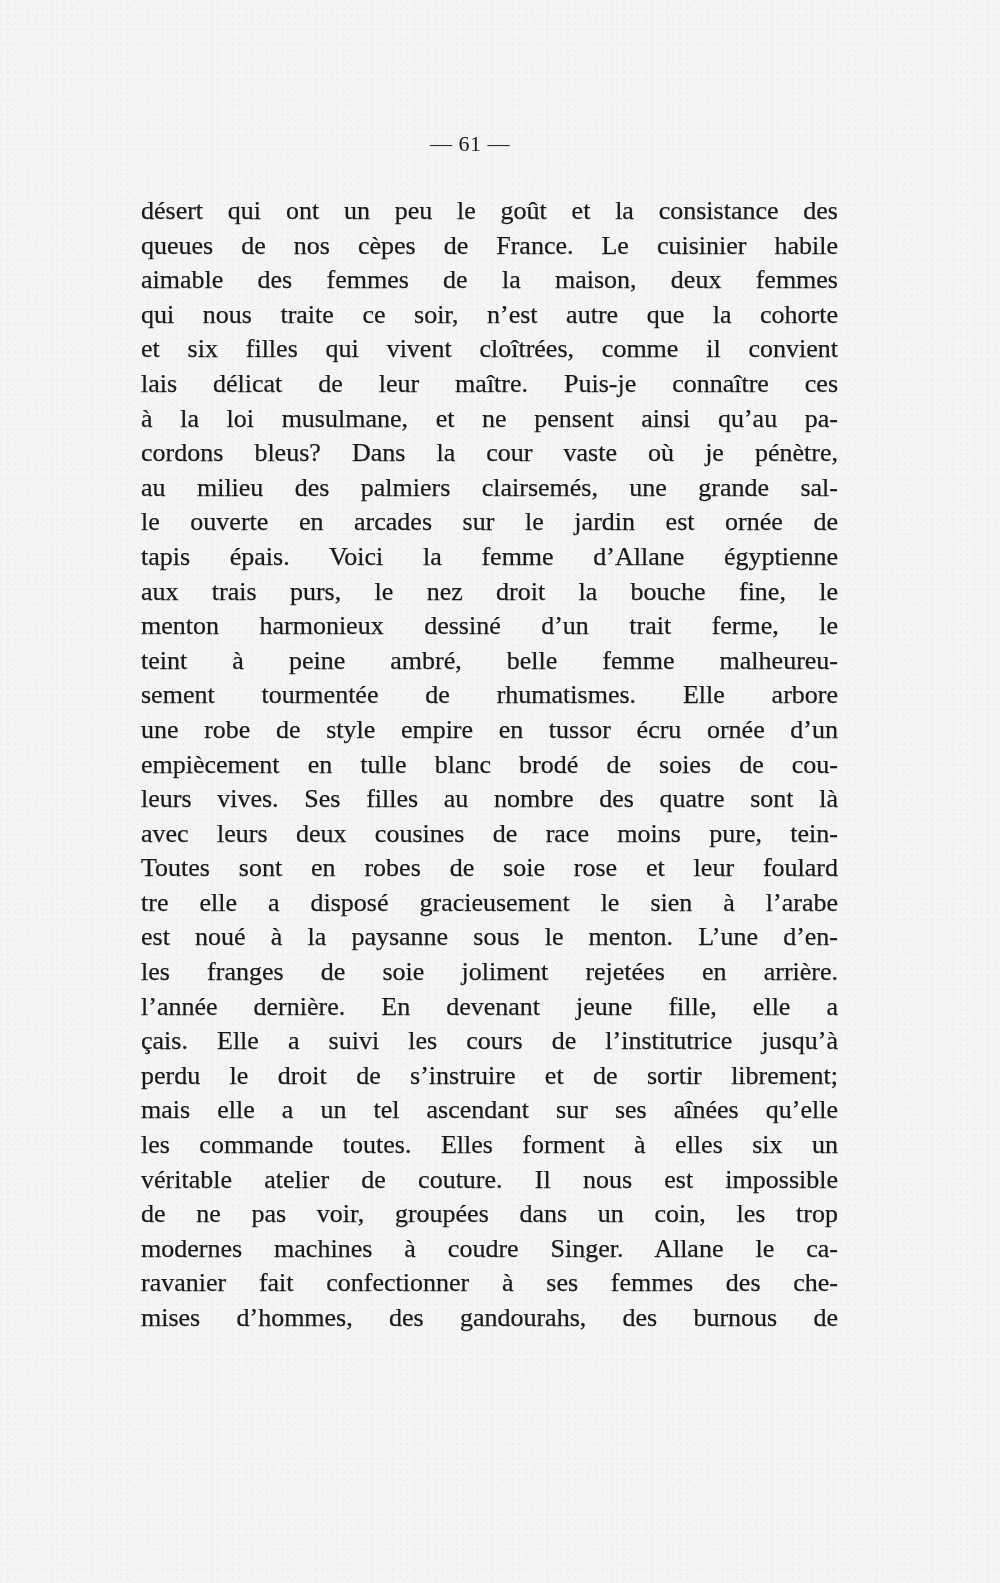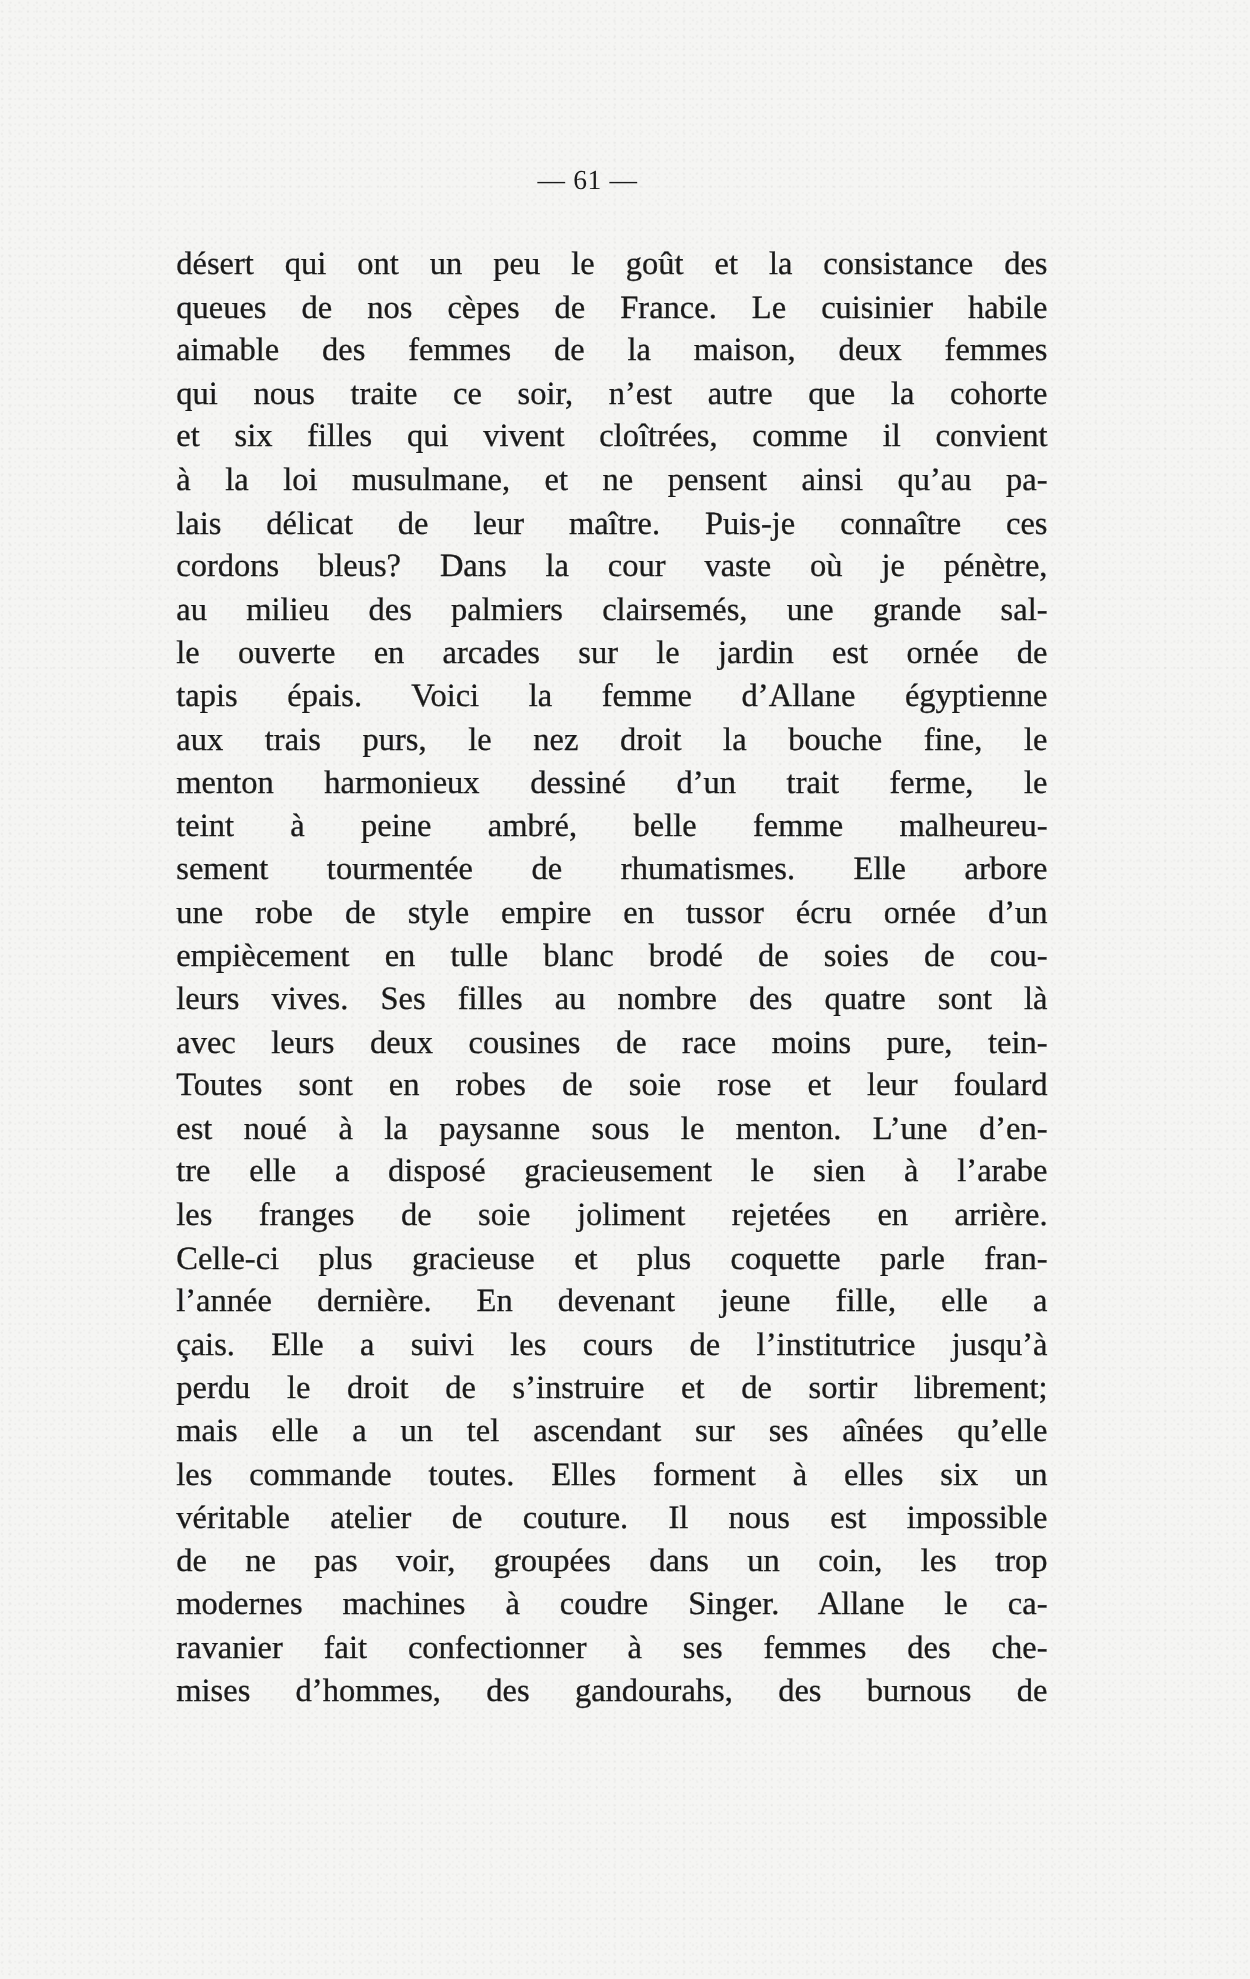--- a/index.html
+++ b/index.html
@@ -60,39 +60,38 @@
 <body>
 
 <div class="page">
   <div class="page-number">— 61 —</div>
   <div class="text-block">
     <span class="line">désert qui ont un peu le goût et la consistance des</span>
     <span class="line">queues de nos cèpes de France. Le cuisinier habile</span>
     <span class="line">aimable des femmes de la maison, deux femmes</span>
     <span class="line">qui nous traite ce soir, n’est autre que la cohorte</span>
     <span class="line">et six filles qui vivent cloîtrées, comme il convient</span>
+    <span class="line">lais délicat de leur maître. Puis-je connaître ces</span>
     <span class="line">à la loi musulmane, et ne pensent ainsi qu’au pa-</span>
-    <span class="line">lais délicat de leur maître. Puis-je connaître ces</span>
     <span class="line">cordons bleus? Dans la cour vaste où je pénètre,</span>
     <span class="line">au milieu des palmiers clairsemés, une grande sal-</span>
     <span class="line">le ouverte en arcades sur le jardin est ornée de</span>
     <span class="line">tapis épais. Voici la femme d’Allane égyptienne</span>
     <span class="line">aux trais purs, le nez droit la bouche fine, le</span>
     <span class="line">menton harmonieux dessiné d’un trait ferme, le</span>
     <span class="line">teint à peine ambré, belle femme malheureu-</span>
     <span class="line">sement tourmentée de rhumatismes. Elle arbore</span>
     <span class="line">une robe de style empire en tussor écru ornée d’un</span>
     <span class="line">empiècement en tulle blanc brodé de soies de cou-</span>
     <span class="line">leurs vives. Ses filles au nombre des quatre sont là</span>
     <span class="line">avec leurs deux cousines de race moins pure, tein-</span>
     <span class="line">Toutes sont en robes de soie rose et leur foulard</span>
+    <span class="line">tre elle a disposé gracieusement le sien à l’arabe</span>
     <span class="line">est noué à la paysanne sous le menton. L’une d’en-</span>
-    <span class="line">tre elle a disposé gracieusement le sien à l’arabe</span>
     <span class="line">les franges de soie joliment rejetées en arrière.</span>
-    <span class="line">Celle-ci plus gracieuse et plus coquette parle fran-</span>
     <span class="line">l’année dernière. En devenant jeune fille, elle a</span>
     <span class="line">çais. Elle a suivi les cours de l’institutrice jusqu’à</span>
     <span class="line">perdu le droit de s’instruire et de sortir librement;</span>
     <span class="line">mais elle a un tel ascendant sur ses aînées qu’elle</span>
     <span class="line">les commande toutes. Elles forment à elles six un</span>
     <span class="line">véritable atelier de couture. Il nous est impossible</span>
     <span class="line">de ne pas voir, groupées dans un coin, les trop</span>
     <span class="line">modernes machines à coudre Singer. Allane le ca-</span>
     <span class="line">ravanier fait confectionner à ses femmes des che-</span>
     <span class="line">mises d’hommes, des gandourahs, des burnous de</span>

